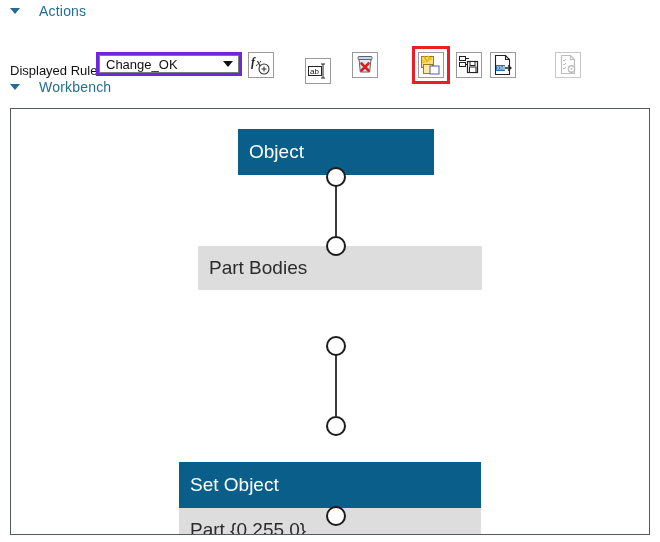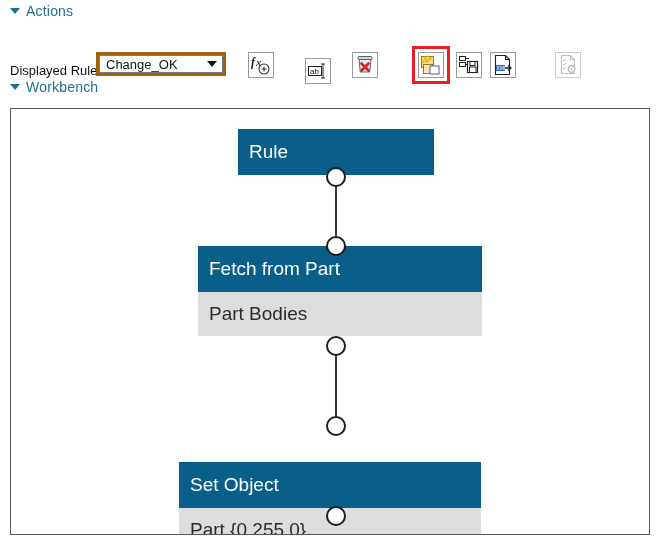--- a/index.html
+++ b/index.html
@@ -14,21 +14,21 @@
     font-size: 13px;
     color: #1a1a1a;
     overflow: hidden;
     position: relative;
   }
 
   
   .section-header {
     display: flex;
     align-items: center;
-    gap: 6px;
+    gap: 19px;
     padding-left: 10px;
     height: 22px;
   }
   .tri-down {
     width: 0; height: 0;
     border-left: 5px solid transparent;
     border-right: 5px solid transparent;
     border-top: 6px solid #1f6e94;
   }
   .section-title {
@@ -46,22 +46,22 @@
     position: absolute;
     left: 10px; top: 48px;
     transform: translateY(-50%);
     font-size: 13px;
     color: #111;
     white-space: nowrap;
   }
   .dropdown-wrap {
     position: absolute;
     left: 96px; top: 30px;
-    width: 130px; height: 24px;
-    border: 3px solid #a16207;
+    width: 146px; height: 24px;
+    border: 3px solid #6d28d9;
     box-sizing: border-box;
   }
   .dropdown {
     position: absolute;
     left: 0; top: 0; right: 0; bottom: 0;
     background: #ffffff;
     border: 1px solid #7a7a7a;
     box-sizing: border-box;
     display: flex;
     align-items: center;
@@ -248,26 +248,25 @@
   <span class="tri-down"></span>
   <span class="section-title">Workbench</span>
 </div>
 
 <div class="canvas">
 
   <div class="edge" style="left:324px; top:68px; height:70px;"></div>
   <div class="edge" style="left:324px; top:237px; height:70px;"></div>
 
   <div class="node" style="left:227px; top:20px; width:196px;">
-    <div class="node-head">Rule</div>
+    <div class="node-head">Object</div>
   </div>
   <div class="port" style="left:315px; top:58px;"></div>
 
   <div class="node" style="left:187px; top:137px; width:284px;">
-    <div class="node-head">Fetch from Part</div>
     <div class="node-body">Part Bodies</div>
   </div>
   <div class="port" style="left:315px; top:127px;"></div>
   <div class="port" style="left:315px; top:227px;"></div>
 
   <div class="node" style="left:168px; top:317px; width:302px;margin-top:36px;">
     <div class="node-head">Set Object</div>
     <div class="node-body">Part {0,255,0}</div>
   </div>
   <div class="port" style="left:315px; top:307px;"></div>

